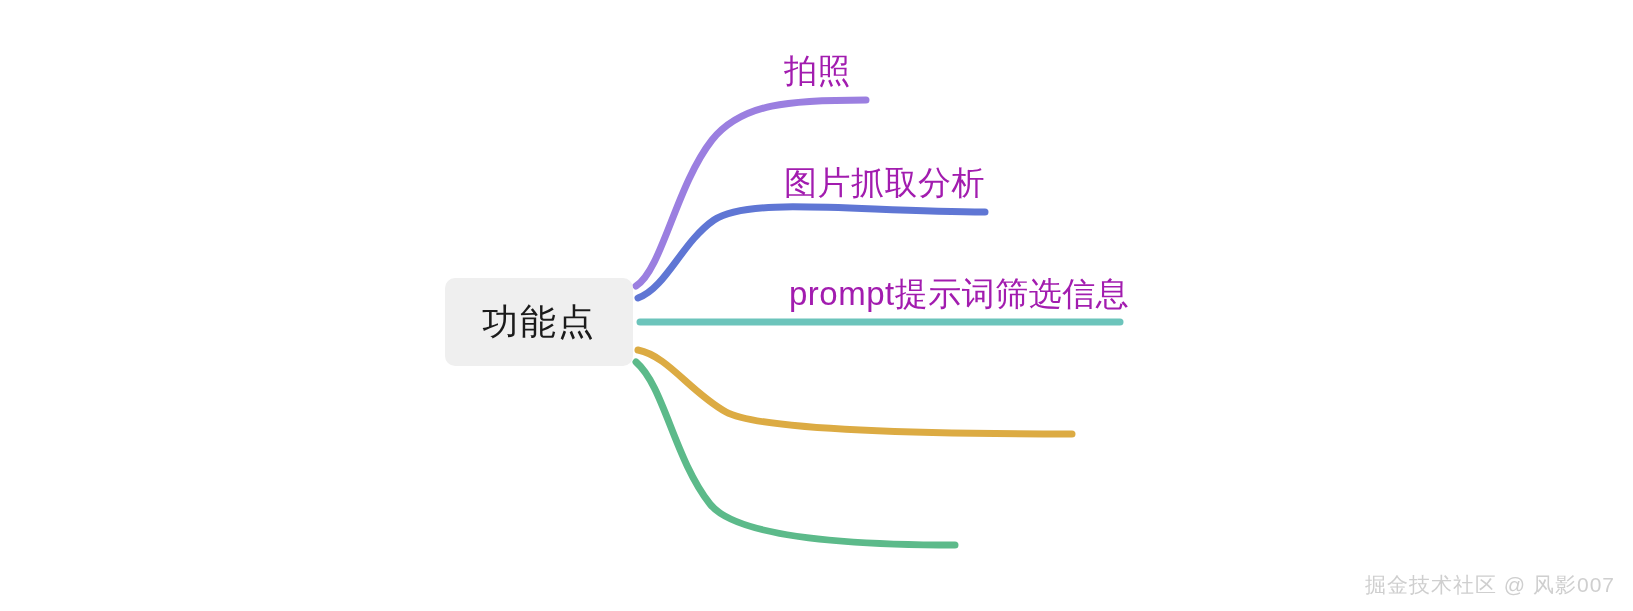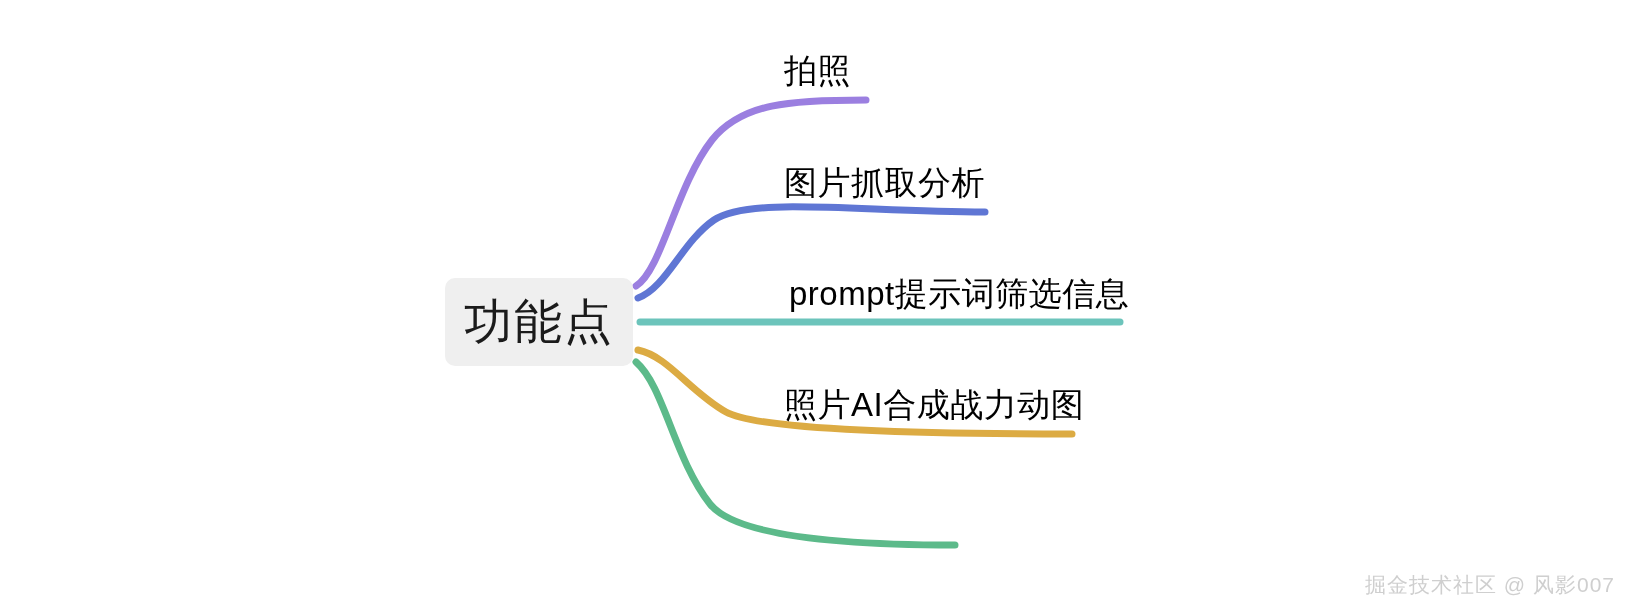--- a/index.html
+++ b/index.html
@@ -31,31 +31,31 @@
     top: 278px;
     width: 188px;
     height: 88px;
     background: #efefef;
     border-radius: 10px;
     display: flex;
     align-items: center;
     justify-content: center;
   }
   .root-node-label {
-    font-size: 48px;
+    font-size: 36px;
     color: #1b1b1b;
     letter-spacing: 2px;
     font-weight: 400;
     line-height: 1;
     text-align: center;
   }
   .branch-label {
     position: absolute;
     font-size: 33px;
-    color: #000000;
+    color: #a21caf;
     white-space: nowrap;
     line-height: 1;
     letter-spacing: 0.5px;
   }
   .watermark {
     position: absolute;
     right: 18px;
     bottom: 12px;
     font-size: 21px;
     color: #cfcfcf;
@@ -77,17 +77,16 @@
       <path d="M 636 362 C 664 386 674 458 710 504 C 740 542 880 545 955 545" fill="none" stroke="#5cba8a" stroke-width="7" stroke-linecap="round" stroke-linejoin="round"></path>
     </svg>
 
   <div class="root-node" style="background: rgb(239, 239, 239);">
     <span class="root-node-label" style="color: rgb(27, 27, 27);">功能点</span>
   </div>
 
   <div class="branch-label" style="left: 784px; top: 54px;">拍照</div>
   <div class="branch-label" style="left: 784px; top: 166px;">图片抓取分析</div>
   <div class="branch-label" style="left: 789px; top: 277px;">prompt提示词筛选信息</div>
-  <div class="branch-label" style="left: 784px; top: 388px;">照片AI合成战力动图</div>
 
   <div class="watermark" style="color: rgb(207, 207, 207);">掘金技术社区 @ 风影007</div>
 
 </div>
 
 </body></html>

